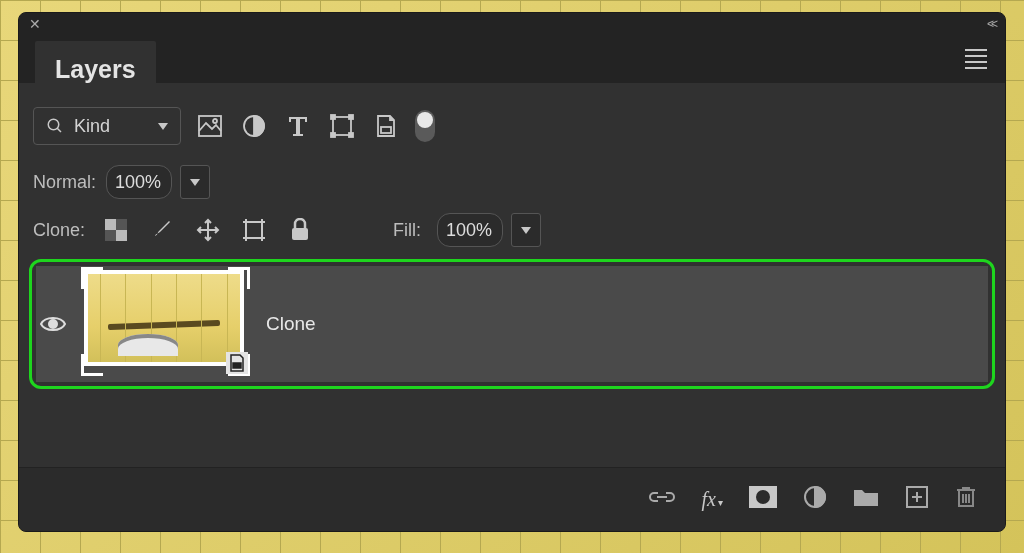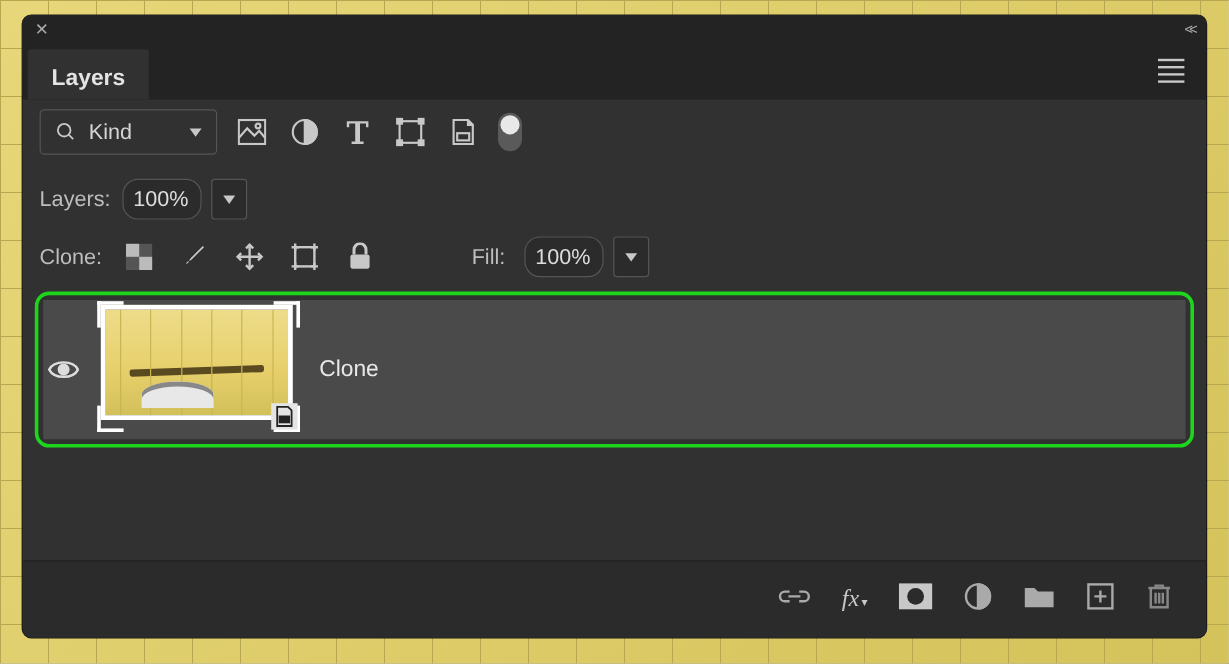--- a/index.html
+++ b/index.html
@@ -40,34 +40,34 @@
   
   .tabrow {
     height: 48px;
     background: #232323;
     display: flex; align-items: stretch;
     padding: 0 8px 0 0;
   }
   .tab {
     background: #313131;
     padding: 14px 20px 0 20px;
-    font-size: 19px; font-weight: 600;
+    font-size: 25px; font-weight: 600;
     color: #e4e4e4;
     border-top-left-radius: 2px; border-top-right-radius: 2px;
-    margin-left: 4px; margin-top: 6px;
+    margin-left: 16px; margin-top: 6px;
   }
   .spacer { flex: 1; }
   .hamburger {
     display: flex; flex-direction: column; justify-content: center; gap: 4px;
     padding: 0 10px; cursor: pointer; align-self: center;
   }
   .hamburger span { width: 22px; height: 2px; background: #c8c8c8; display: block; }
   
   .row { display: flex; align-items: center; gap: 14px; padding: 10px 14px; }
-  .filter-row { padding-top: 8px; }
+  .filter-row { padding-top: 24px; }
   .dd {
     display: flex; align-items: center; gap: 10px;
     border: 1px solid #555; border-radius: 4px;
     height: 38px; padding: 0 12px;
     background: #313131; cursor: pointer;
   }
   .dd svg, .iconbtn svg { display: block; }
   .chev-d { width: 0; height: 0; border-left: 5px solid transparent; border-right: 5px solid transparent; border-top: 7px solid #c8c8c8; }
   .iconbtn { width: 30px; height: 30px; display: flex; align-items: center; justify-content: center; cursor: pointer; }
   .pill {
@@ -207,21 +207,21 @@
       <svg width="22" height="24" viewBox="0 0 22 24" fill="none" stroke="#c8c8c8" stroke-width="1.8">
           <path d="M3 2 h12 l4 4 v16 h-16 z"></path>
           <path d="M15 2 v4 h4" fill="#c8c8c8"></path>
           <rect x="6" y="13" width="10" height="6"></rect>
         </svg>
     </div>
     <div class="pill"></div>
   </div>
 
   <div class="row blend-row">
-    <span class="lbl">Layers:</span>
+    <span class="lbl">Normal:</span>
     <div class="valbox">
       <div class="valinput">100%</div>
       <div class="valchev">
           <div class="chev-d"></div>
         </div>
     </div>
   </div>
 
   <div class="row lock-row">
     <span class="lbl">Clone:</span>

